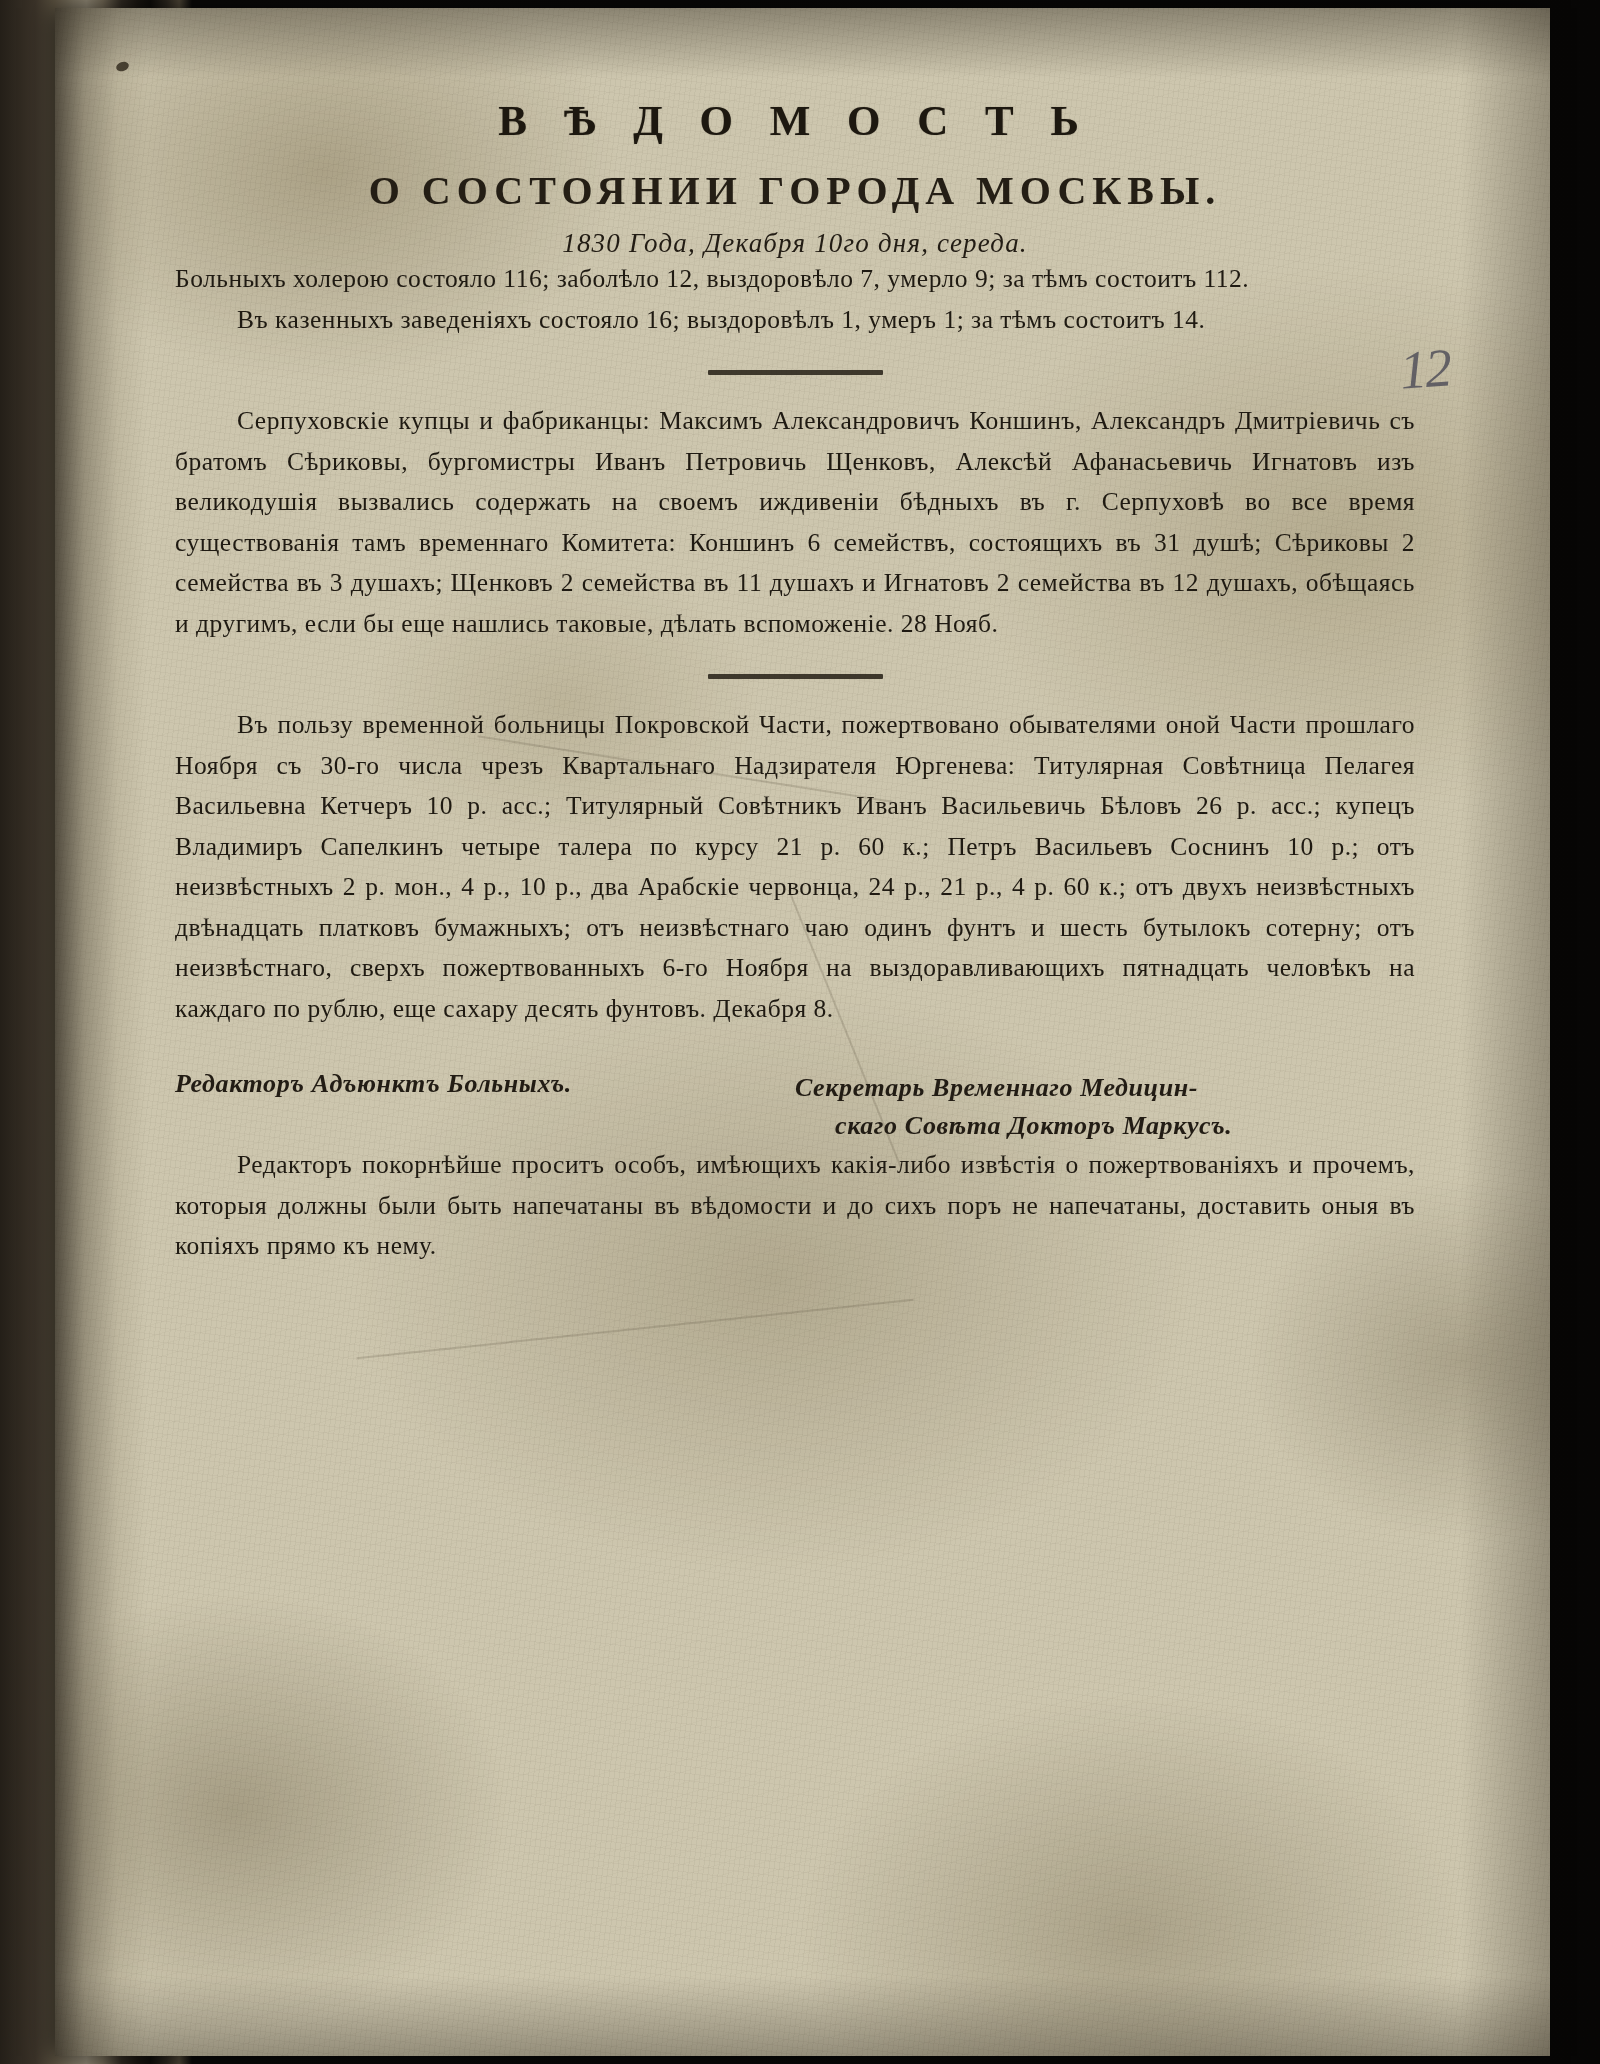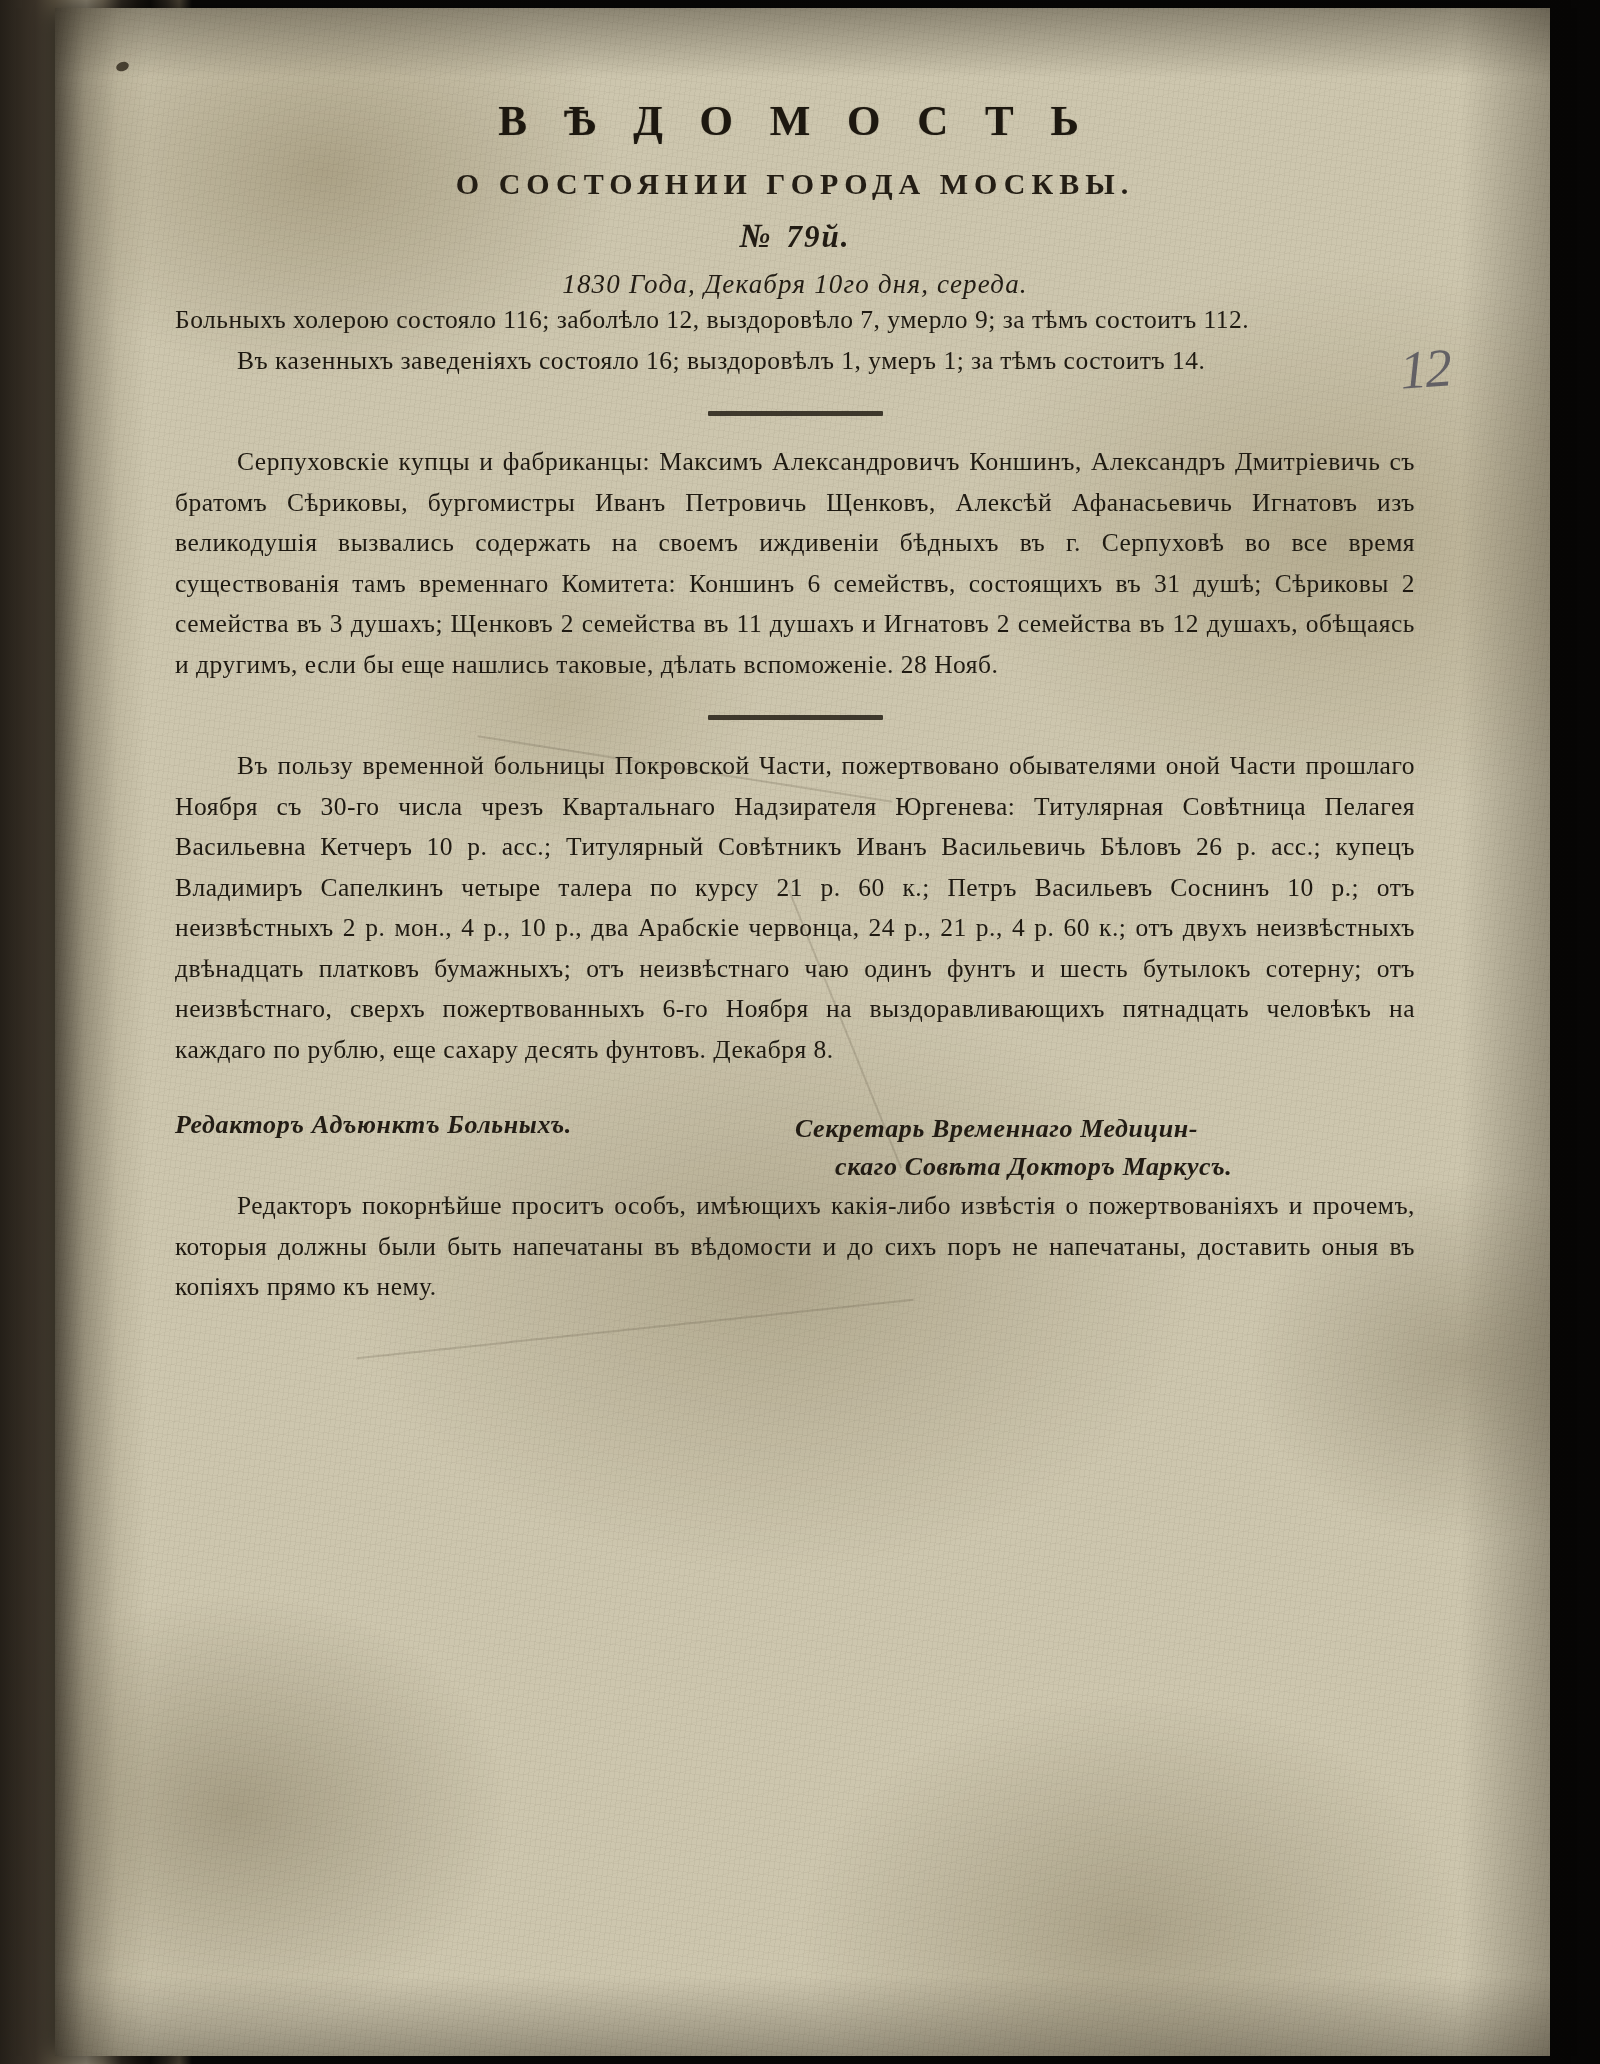--- a/index.html
+++ b/index.html
@@ -70,21 +70,21 @@
     font-size:43px;
     letter-spacing:13px;
     font-weight:700;
     margin:0;
     padding-top:96px;
     color:#1d1810;
     text-shadow:0 0 1px rgba(40,32,20,.45);
   }
   .hdr-sub{
     text-align:center;
-    font-size:30px;
+    font-size:40px;
     letter-spacing:6px;
     font-weight:700;
     margin:22px 0 0 0;
     color:#241e15;
   }
   .hdr-num{
     text-align:center;
     font-size:31px;
     font-weight:700;
     font-style:italic;
@@ -170,23 +170,20 @@
 <div id="vign"></div>
 
 <div id="folio">12</div>
 
 <div id="content">
 
   <h1 class="hdr-title">В Ѣ Д О М О С Т Ь</h1>
 
   <h2 class="hdr-sub">О СОСТОЯНИИ ГОРОДА МОСКВЫ.</h2>
 
-  <div class="hdr-num">
-    <span class="no">№</span><span>79й.</span>
-  </div>
 
   <div class="hdr-date">1830 Года, Декабря 10го дня, середа.</div>
 
   <p class="para">Больныхъ холерою состояло 116; заболѣло 12, выздоровѣло 7, умерло 9; за тѣмъ состоитъ 112.</p>
   <p class="para indent">Въ казенныхъ заведеніяхъ состояло 16; выздоровѣлъ 1, умеръ 1; за тѣмъ состоитъ 14.</p>
 
   <div class="rule"></div>
 
   <p class="para indent blk">Серпуховскіе купцы и фабриканцы: Максимъ Александровичъ Коншинъ, Александръ Дмитріевичь съ братомъ Сѣриковы, бургомистры Иванъ Петровичь Щенковъ, Алексѣй Афанасьевичь Игнатовъ изъ великодушія вызвались содержать на своемъ иждивеніи бѣдныхъ въ г. Серпуховѣ во все время существованія тамъ временнаго Комитета: Коншинъ 6 семействъ, состоящихъ въ 31 душѣ; Сѣриковы 2 семейства въ 3 душахъ; Щенковъ 2 семейства въ 11 душахъ и Игнатовъ 2 семейства въ 12 душахъ, обѣщаясь и другимъ, если бы еще нашлись таковые, дѣлать вспоможеніе.  28 Нояб.</p>
 

